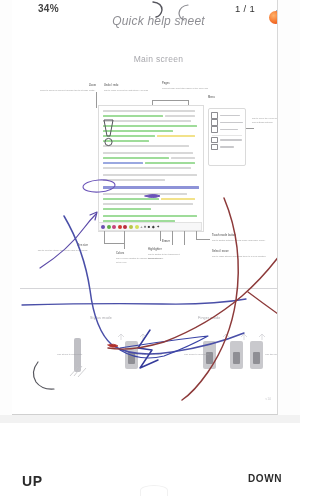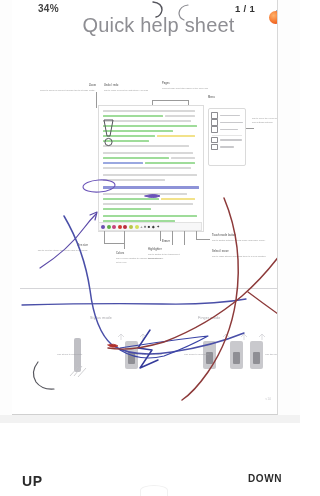--- a/index.html
+++ b/index.html
@@ -35,28 +35,28 @@
   }
 
   
   .zoom-badge {
     position: absolute; left: 26px; top: 3px;
     font-size: 10px; font-weight: bold; color: #444;
     letter-spacing: .3px;
   }
   .page-counter {
     position: absolute; left: 223px; top: 3px;
-    font-size: 9.5px; font-weight: bold; color: #333;
+    font-size: 9.5px; font-weight: normal; color: #333;
     letter-spacing: .3px;
   }
   .doc-title {
     position: absolute; left: 0; top: 14px;
     width: 293px; text-align: center;
-    font-size: 20px; color: #8e8e93;
-    font-weight: 400; letter-spacing: .2px;
+    font-size: 12px; color: #8e8e93;
+    font-weight: 400; letter-spacing: .2px; font-style: italic;
   }
   .section-heading {
     position: absolute; width: 293px; text-align: center;
     font-size: 8.5px; color: #a8a8ad; letter-spacing: .3px;
   }
   .heading-main { top: 54px; }
   .heading-touch { top: 296px; font-size: 10.5px; }
 
   
   .logo-wrap {
@@ -210,20 +210,21 @@
         <div>on PDF</div>
       </div>
     </div>
 
     <div class="kebab">
       <i></i>
         <i></i>
         <i></i>
     </div>
 
+    <div class="section-heading heading-main">Main screen</div>
 
     <div class="callout-block" style="left:28px; top:84px; width:56px;">
       <div class="callout-title">Zoom</div>
       <div class="callout-body" style="overflow:hidden;">Pinch to zoom in and out. Double tap to fit page width. Tap the zoom badge to reset.</div>
     </div>
     <div class="leader v" style="left:84px; top:92px; height:16px;"></div>
 
     <div class="callout-block" style="left:92px; top:84px; width:44px;">
       <div class="callout-title left">Undo / redo</div>
       <div class="callout-body left" style="overflow:hidden;">Tap to undo or redo the last stroke you made on the page.</div>

